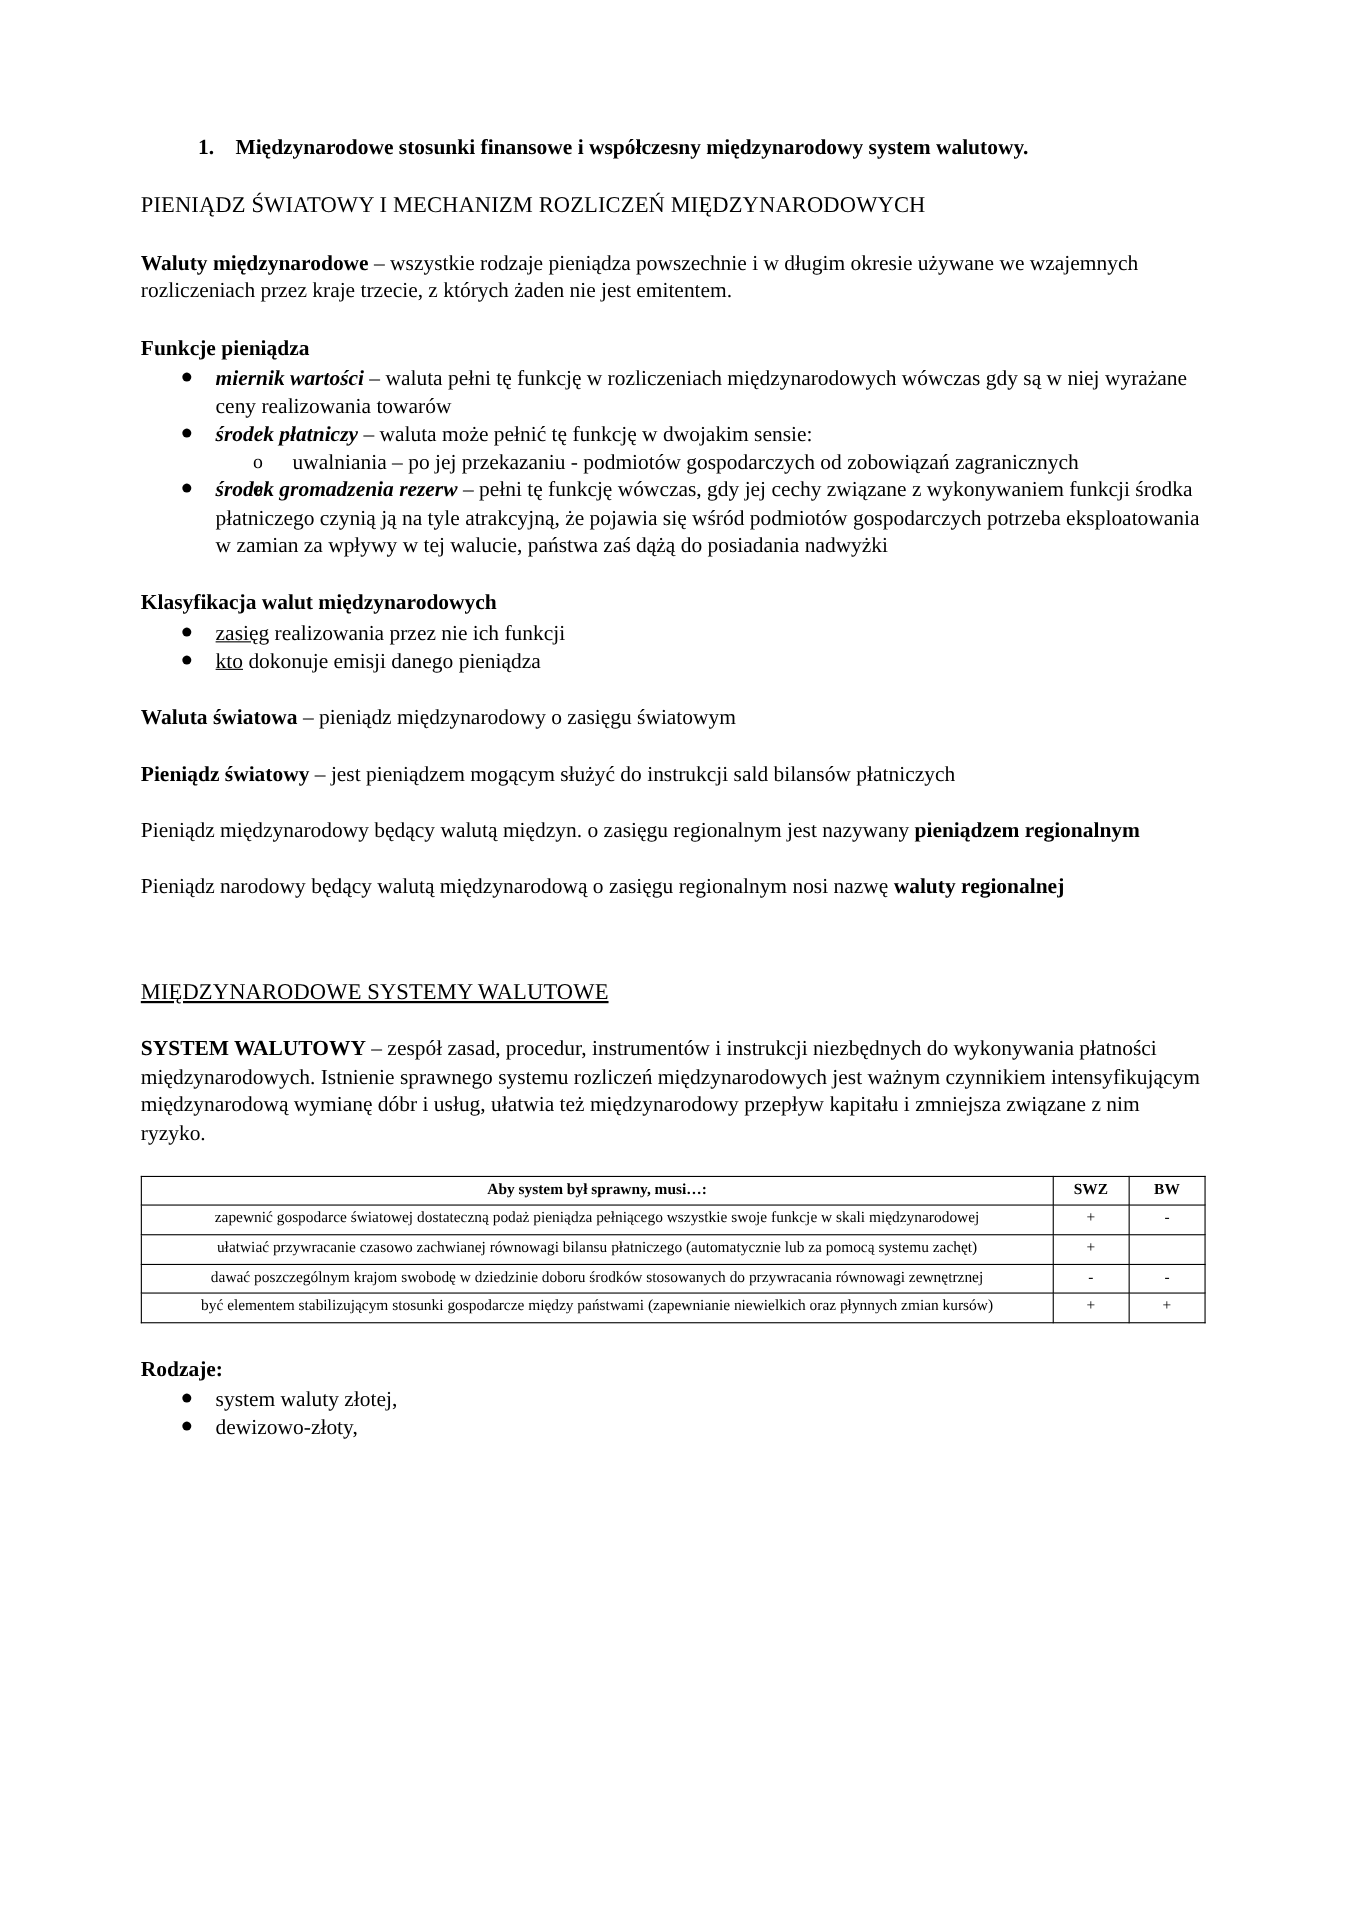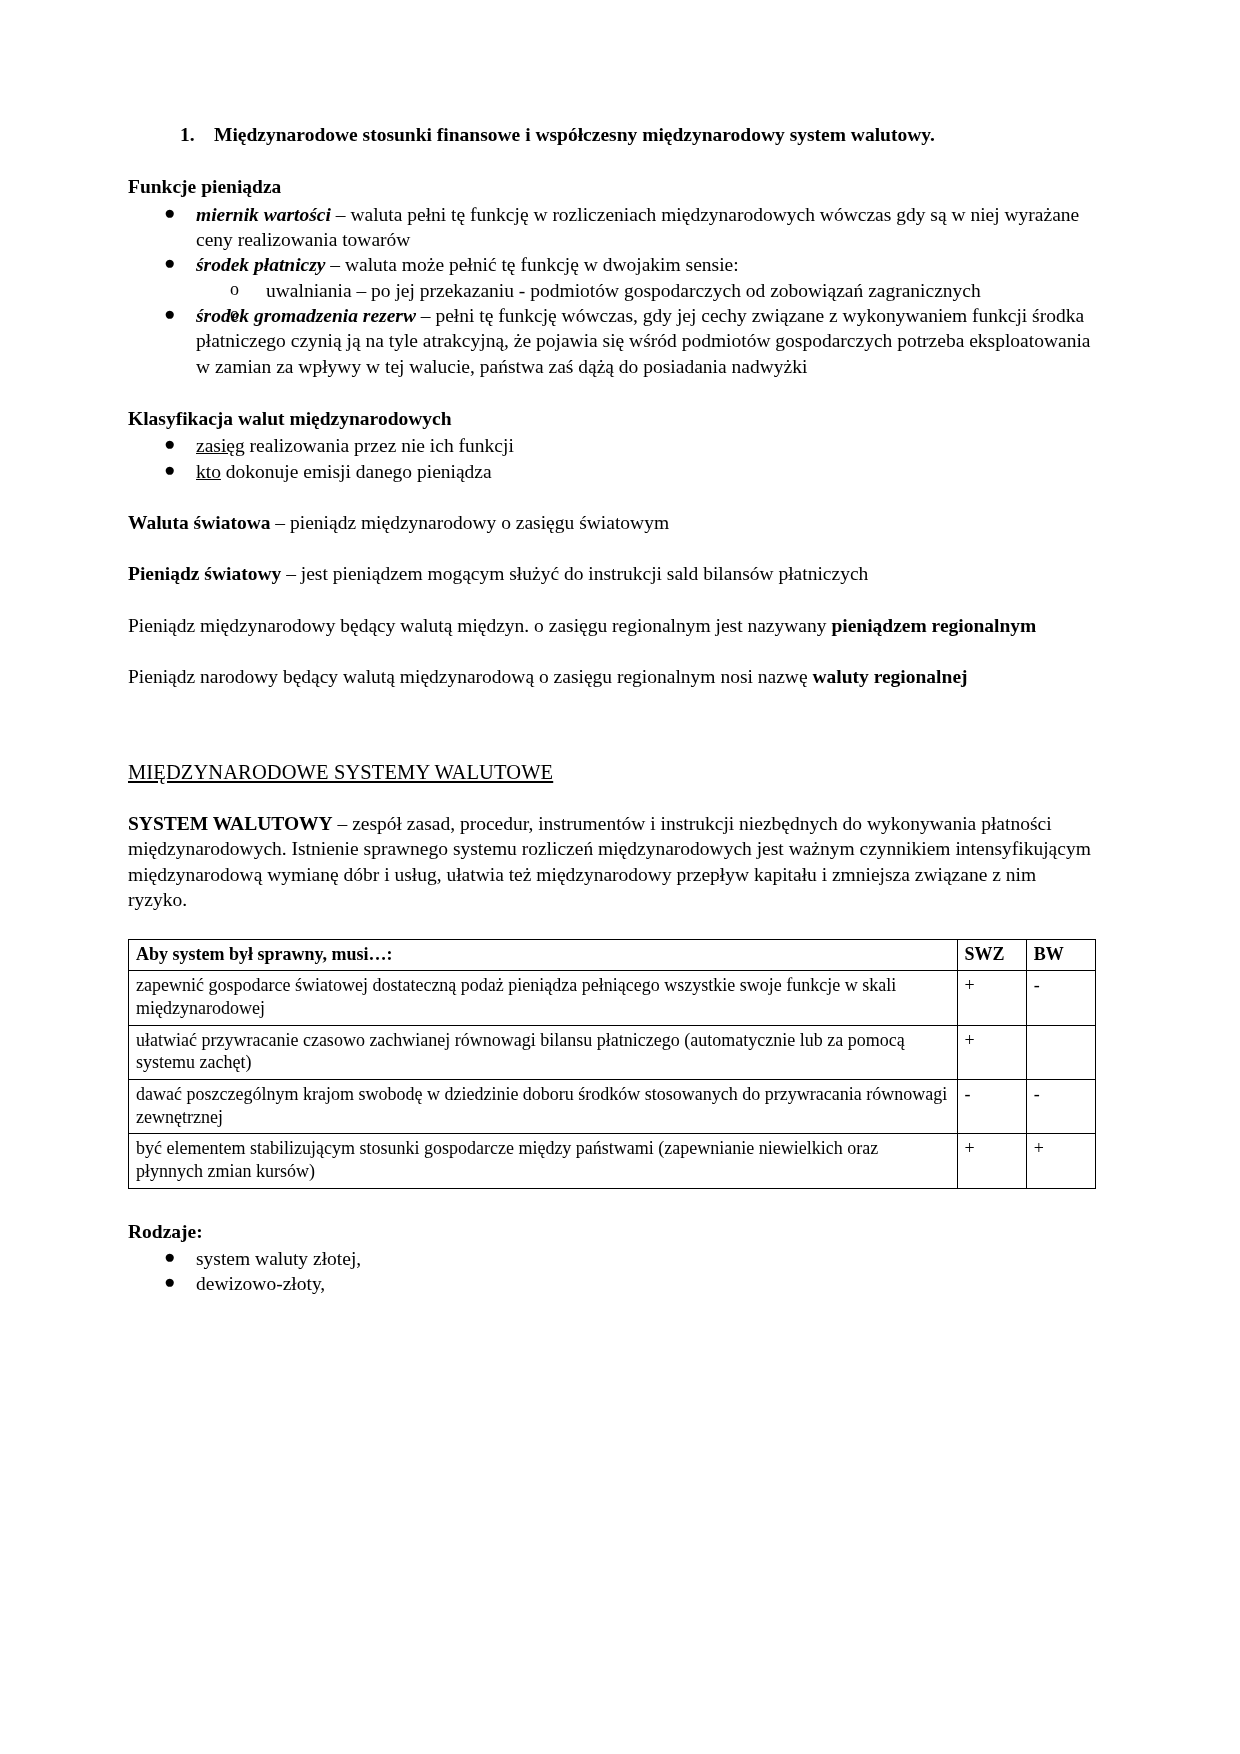--- a/index.html
+++ b/index.html
@@ -94,24 +94,24 @@
   }
   table.grid {
     border-collapse: collapse;
     width: 968px;
     margin: 26px 0 0 0;
     table-layout: fixed;
   }
   table.grid td, table.grid th {
     border: 1.6px solid #000000;
     padding: 3px 7px 5px 7px;
-    font-size: 18px;
+    font-size: 14px;
     line-height: 1.26;
     vertical-align: top;
-    text-align: left;
+    text-align: center;
     font-weight: normal;
   }
   table.grid th {
     font-weight: bold;
   }
   .col-main { width: 742px; }
   .col-swz  { width: 62px; }
   .col-bw   { width: 62px; }
   .mark { text-align: left; }
   .rodzaje {
@@ -137,21 +137,23 @@
 <body>
 
 <div class="page">
   <div class="doc">
 
     <div class="numbered-title">
       <span class="num">1.</span>
       <span class="ttl">Międzynarodowe stosunki finansowe i współczesny międzynarodowy system walutowy.</span>
     </div>
 
-
+    <div class="section-caps">PIENIĄDZ ŚWIATOWY I MECHANIZM ROZLICZEŃ MIĘDZYNARODOWYCH</div>
+
+    <p class="para"><span class="b">Waluty międzynarodowe</span><span> – wszystkie rodzaje pieniądza powszechnie i w długim okresie używane we wzajemnych rozliczeniach przez kraje trzecie, z których żaden nie jest emitentem.</span></p>
 
     <div class="heading-b">Funkcje pieniądza</div>
 
     <ul class="lvl1">
       <li>
         <span class="bullet">●</span>
         <span class="bi">miernik wartości</span><span> – waluta pełni tę funkcję w rozliczeniach międzynarodowych wówczas gdy są w niej wyrażane ceny realizowania towarów</span>
       </li>
       <li>
         <span class="bullet">●</span>

